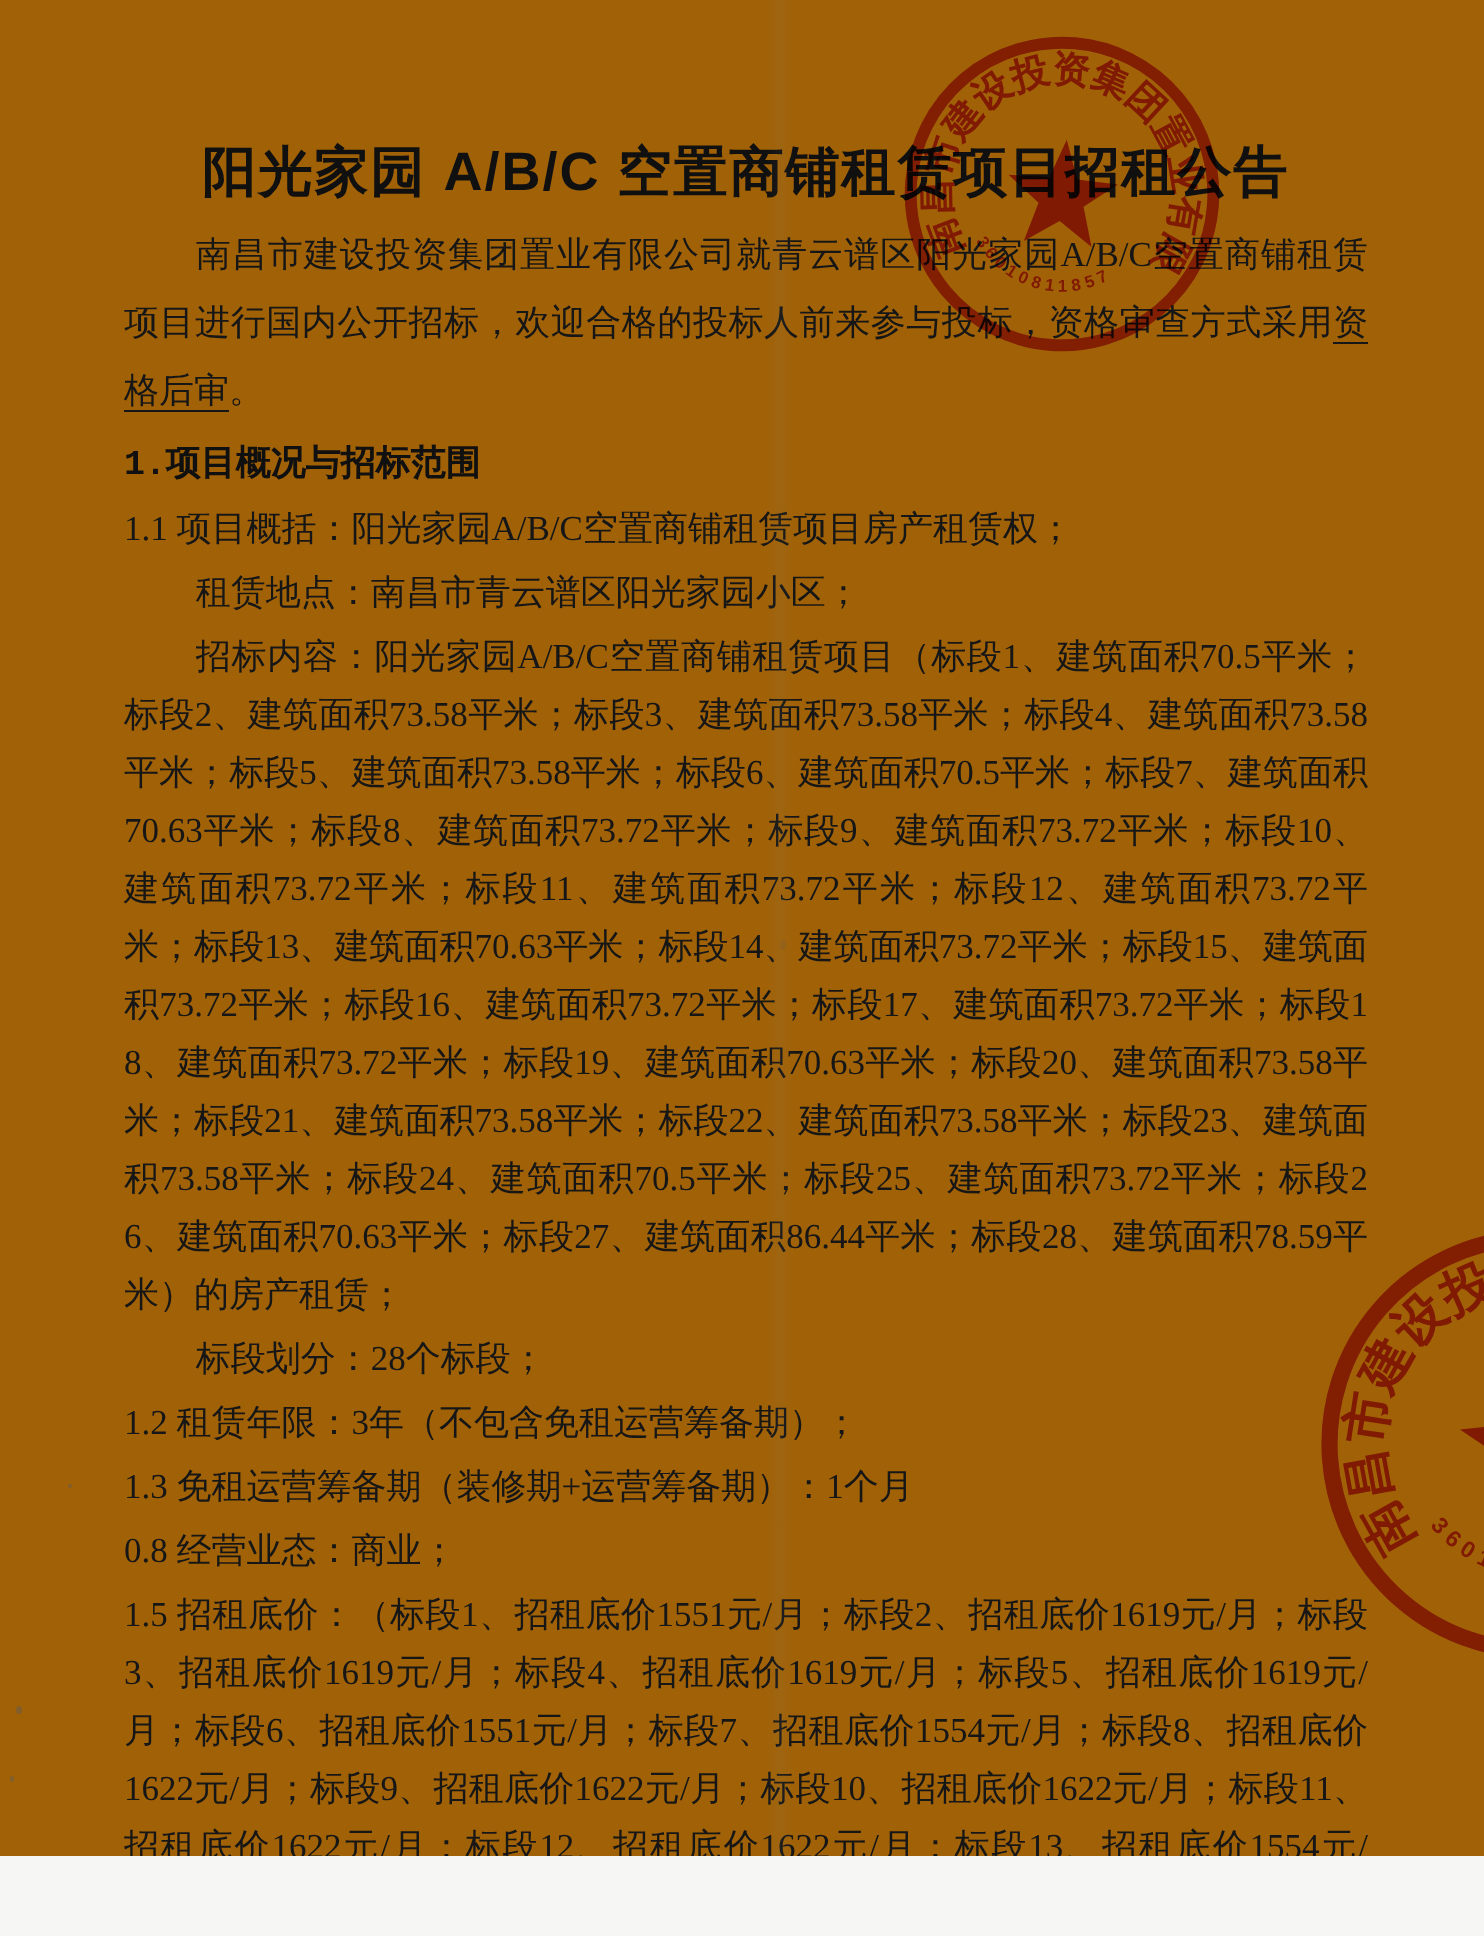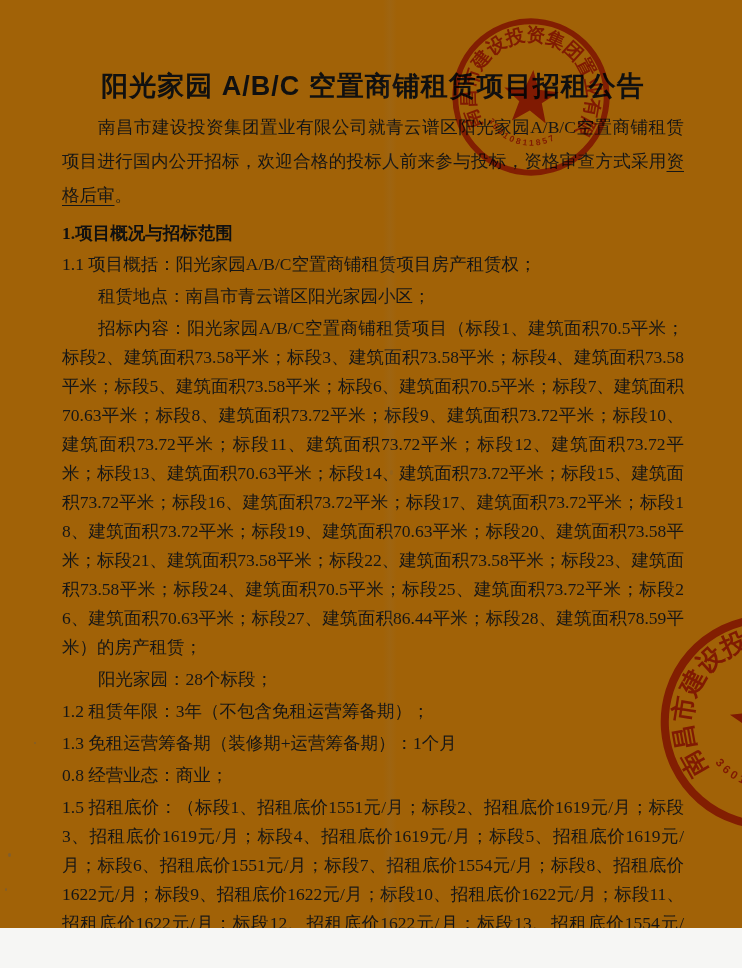--- a/index.html
+++ b/index.html
@@ -16,21 +16,21 @@
     font-size:27px; font-weight:bold; line-height:32px; letter-spacing:1px;
     color:#101010;
   }
   .para {
     font-size:17.5px; line-height:29px; text-align:justify;
     word-break:break-all; color:#161616;
   }
   .intro { margin-top:8px; line-height:34px; }
   .indent { text-indent:2.05em; }
   .sec-heading {
-    margin-top:7px; font-family:Liberation Serif, serif;
+    margin-top:7px; font-family:Liberation Mono, monospace;
     font-size:17.5px; font-weight:bold; line-height:28px; color:#101010;
   }
   .spaced { margin-top:3px; }
   .underline { text-decoration:underline; text-underline-offset:4px; }
   .stamp { position:absolute; mix-blend-mode:multiply; opacity:.88; }
   .stamp-top { left:446px; top:12px; width:170px; height:170px; transform:rotate(5deg); }
   .stamp-side { left:652px; top:606px; width:232px; height:232px; transform:rotate(-4deg); }
   .seal-text { font-family:"Liberation Sans","DejaVu Sans",sans-serif; font-weight:bold; }
   .crease {
     position:absolute; left:383px; top:0; width:14px; height:100%;
@@ -52,21 +52,21 @@
 
     <h1 class="doc-title">阳光家园 A/B/C 空置商铺租赁项目招租公告</h1>
 
     <p class="para intro indent"><span>南昌市建设投资集团置业有限公司就青云谱区阳光家园A/B/C空置商铺租赁项目进行国内公开招标，欢迎合格的投标人前来参与投标，资格审查方式采用</span><span class="underline">资格后审</span><span>。</span></p>
 
     <h2 class="sec-heading">1.项目概况与招标范围</h2>
 
     <p class="para spaced">1.1 项目概括：阳光家园A/B/C空置商铺租赁项目房产租赁权；</p>
     <p class="para spaced indent">租赁地点：南昌市青云谱区阳光家园小区；</p>
     <p class="para spaced indent">招标内容：阳光家园A/B/C空置商铺租赁项目（标段1、建筑面积70.5平米；标段2、建筑面积73.58平米；标段3、建筑面积73.58平米；标段4、建筑面积73.58平米；标段5、建筑面积73.58平米；标段6、建筑面积70.5平米；标段7、建筑面积70.63平米；标段8、建筑面积73.72平米；标段9、建筑面积73.72平米；标段10、建筑面积73.72平米；标段11、建筑面积73.72平米；标段12、建筑面积73.72平米；标段13、建筑面积70.63平米；标段14、建筑面积73.72平米；标段15、建筑面积73.72平米；标段16、建筑面积73.72平米；标段17、建筑面积73.72平米；标段18、建筑面积73.72平米；标段19、建筑面积70.63平米；标段20、建筑面积73.58平米；标段21、建筑面积73.58平米；标段22、建筑面积73.58平米；标段23、建筑面积73.58平米；标段24、建筑面积70.5平米；标段25、建筑面积73.72平米；标段26、建筑面积70.63平米；标段27、建筑面积86.44平米；标段28、建筑面积78.59平米）的房产租赁；</p>
-    <p class="para spaced indent">阳光家园：28个标段；</p>
+    <p class="para spaced indent">标段划分：28个标段；</p>
     <p class="para spaced">1.2 租赁年限：3年（不包含免租运营筹备期）；</p>
     <p class="para spaced">1.3 免租运营筹备期（装修期+运营筹备期）：1个月</p>
     <p class="para spaced">0.8 经营业态：商业；</p>
     <p class="para spaced">1.5 招租底价：（标段1、招租底价1551元/月；标段2、招租底价1619元/月；标段3、招租底价1619元/月；标段4、招租底价1619元/月；标段5、招租底价1619元/月；标段6、招租底价1551元/月；标段7、招租底价1554元/月；标段8、招租底价1622元/月；标段9、招租底价1622元/月；标段10、招租底价1622元/月；标段11、招租底价1622元/月；标段12、招租底价1622元/月；标段13、招租底价1554元/月；标段14、招租底价1622元/月；标段15、招租底价1622元/月；标段16、招租底价1622元/月；标段17、招租底价1622元/月；标段18、招租底价1622元/月；标段19、招租底价1554元/月；标段20、招租底价2428元/月；标段21、招租底价2575元/月；标段22、招租底价2575元/月；标段23、</p>
 
   </div>
 
   <svg class="stamp stamp-top" viewBox="0 0 200 200" aria-hidden="true">
     <circle cx="100" cy="100" r="89" fill="none" stroke="#c42718" stroke-width="7" opacity="0.95"></circle>
     <path id="arcTop1" d="M 45.9,137.9 A 66,66 0 1 1 154.1,137.9" fill="none"></path>

